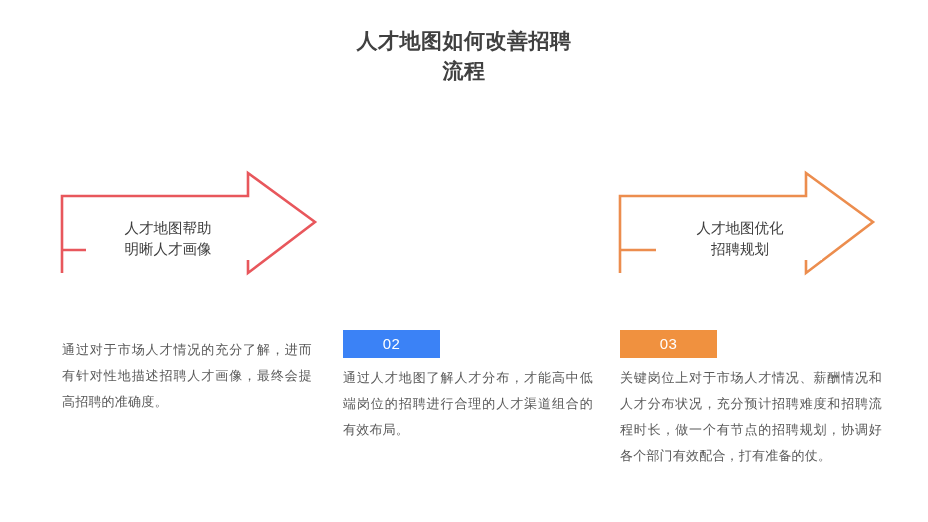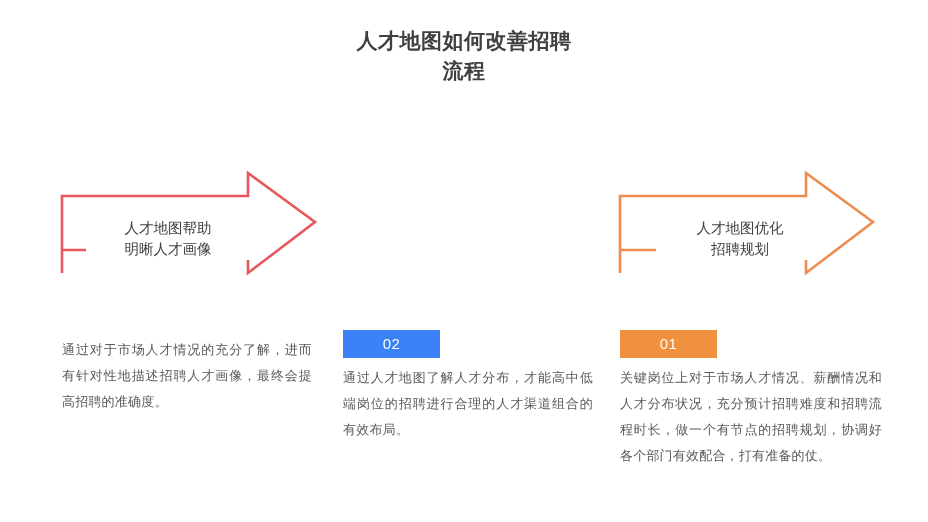--- a/index.html
+++ b/index.html
@@ -156,17 +156,17 @@
   <div class="detail-col c1">
     <div class="detail-text" style="color: rgb(90, 90, 90);">通过对于市场人才情况的充分了解，进而有针对性地描述招聘人才画像，最终会提高招聘的准确度。</div>
   </div>
 
   <div class="detail-col c2">
     <div class="num-badge" style="background: #3b82f6;">02</div>
     <div class="detail-text" style="color: rgb(90, 90, 90);">通过人才地图了解人才分布，才能高中低端岗位的招聘进行合理的人才渠道组合的有效布局。</div>
   </div>
 
   <div class="detail-col c3">
-    <div class="num-badge" style="background: rgb(240, 145, 63);">01</div>
+    <div class="num-badge" style="background: rgb(240, 145, 63);">03</div>
     <div class="detail-text" style="color: rgb(90, 90, 90);">关键岗位上对于市场人才情况、薪酬情况和人才分布状况，充分预计招聘难度和招聘流程时长，做一个有节点的招聘规划，协调好各个部门有效配合，打有准备的仗。</div>
   </div>
 
 </div>
 
 </body></html>

